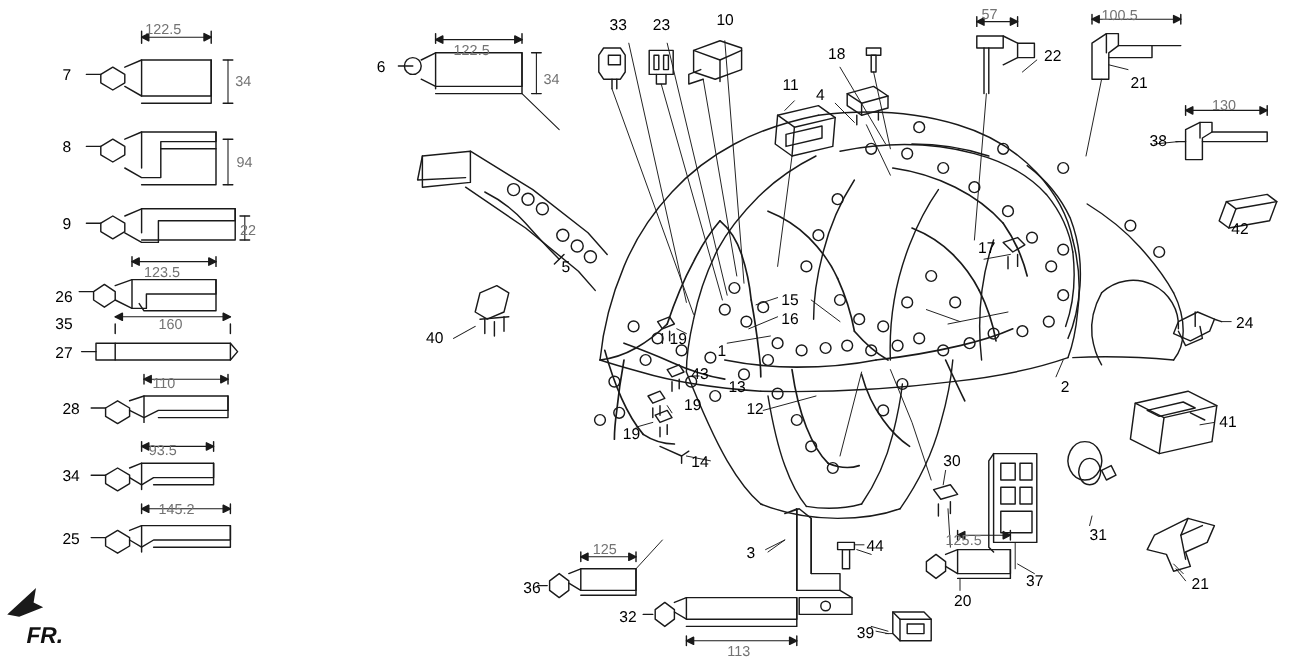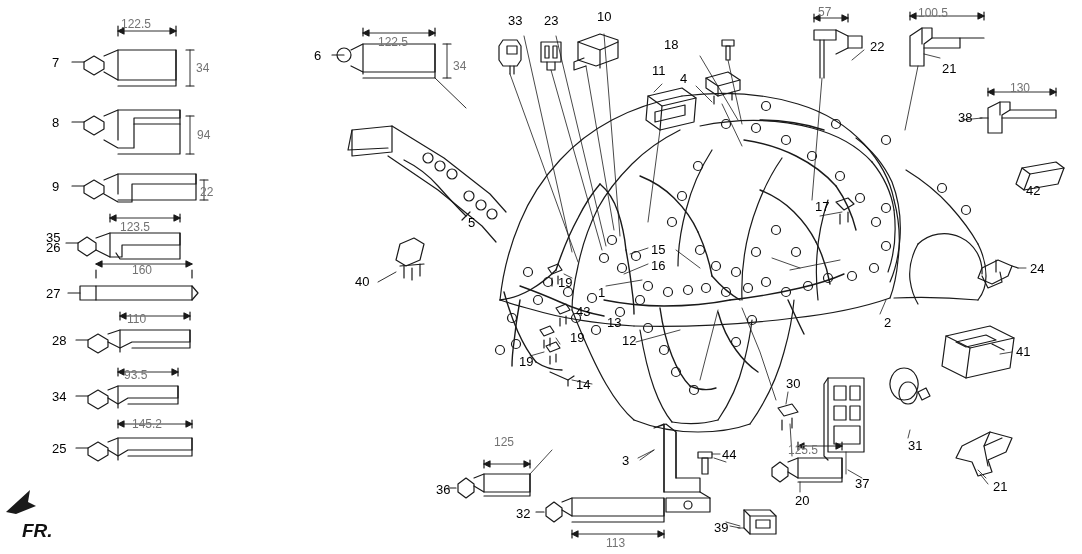--- a/index.html
+++ b/index.html
@@ -437,31 +437,31 @@
     <path d="M676 250 L700 268" stroke-width="0.8"></path>
     <path d="M790 270 L840 260" stroke-width="0.8"></path>
     <path d="M772 258 L800 268" stroke-width="0.8"></path>
   </g>
 </svg>
 
 <div class="lbl" style="left:52px;top:56px;">7</div>
 <div class="lbl" style="left:52px;top:116px;">8</div>
 <div class="lbl" style="left:52px;top:180px;">9</div>
 <div class="lbl" style="left:46px;top:229px;margin-top:12px;">26</div>
-<div class="lbl" style="left:46px;top:231px;">35</div>
+<div class="lbl" style="left:46px;top:263px;">35</div>
 <div class="lbl" style="left:46px;top:287px;">27</div>
 <div class="lbl" style="left:52px;top:334px;">28</div>
 <div class="lbl" style="left:52px;top:390px;">34</div>
 <div class="lbl" style="left:52px;top:442px;">25</div>
 
 <div class="lbl" style="left:314px;top:49px;">6</div>
 <div class="lbl" style="left:508px;top:14px;">33</div>
 <div class="lbl" style="left:544px;top:14px;">23</div>
 <div class="lbl" style="left:597px;top:10px;">10</div>
-<div class="lbl" style="left:664px;top:38px;">18</div>
+<div class="lbl" style="left:690px;top:38px;">18</div>
 <div class="lbl" style="left:680px;top:72px;">4</div>
 <div class="lbl" style="left:652px;top:64px;">11</div>
 <div class="lbl" style="left:870px;top:40px;">22</div>
 <div class="lbl" style="left:942px;top:62px;">21</div>
 <div class="lbl" style="left:958px;top:111px;">38</div>
 <div class="lbl" style="left:1026px;top:184px;">42</div>
 <div class="lbl" style="left:468px;top:216px;">5</div>
 <div class="lbl" style="left:355px;top:275px;">40</div>
 <div class="lbl" style="left:651px;top:243px;">15</div>
 <div class="lbl" style="left:651px;top:259px;">16</div>
@@ -495,21 +495,21 @@
 <div class="dim" style="left:120px;top:221px;">123.5</div>
 <div class="dim" style="left:132px;top:264px;">160</div>
 <div class="dim" style="left:127px;top:313px;">110</div>
 <div class="dim" style="left:124px;top:369px;">93.5</div>
 <div class="dim" style="left:132px;top:418px;">145.2</div>
 <div class="dim" style="left:378px;top:36px;">122.5</div>
 <div class="dim" style="left:453px;top:60px;">34</div>
 <div class="dim" style="left:818px;top:6px;">57</div>
 <div class="dim" style="left:918px;top:7px;">100.5</div>
 <div class="dim" style="left:1010px;top:82px;">130</div>
-<div class="dim" style="left:494px;top:436px;text-align:right;">125</div>
+<div class="dim" style="left:494px;top:452px;text-align:right;">125</div>
 <div class="dim" style="left:606px;top:537px;">113</div>
 <div class="dim" style="left:788px;top:444px;">125.5</div>
 
 <svg width="34" height="30" style="left:4px;top:486px;">
   <polygon points="2,26 26,4 24,16 32,20 12,28" fill="#1a1a1a"></polygon>
 </svg>
 <div class="fr">FR.</div>
 
 </div>
 

